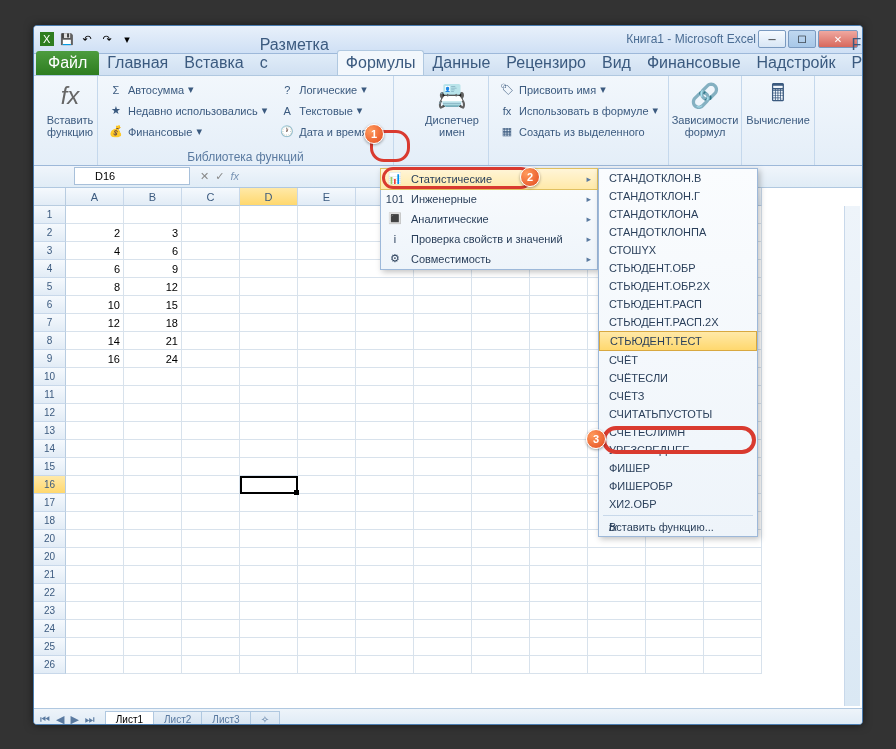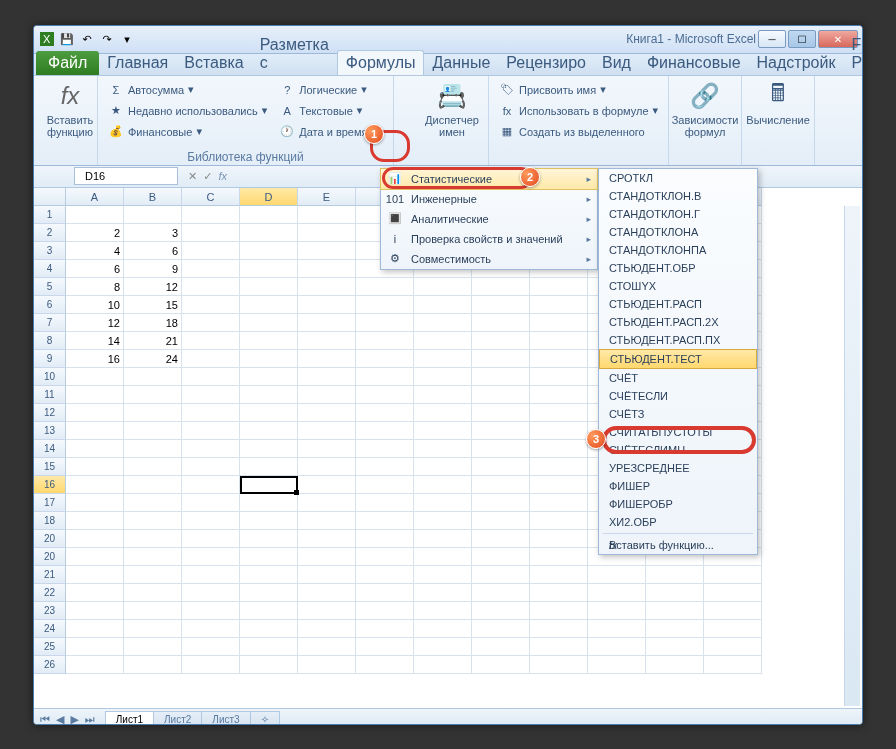--- a/index.html
+++ b/index.html
@@ -22,21 +22,21 @@
 .rgroup{border-right:1px solid #c5d8ec;padding:2px 6px;display:flex;flex-direction:column;position:relative}
 .rgroup-label{position:absolute;bottom:1px;left:0;right:0;text-align:center;font-size:12px;color:#5a7aa0}
 .big-btn{display:flex;flex-direction:column;align-items:center;justify-content:center;width:60px;padding:2px;text-align:center;font-size:10px;color:#3b5a7f;gap:2px}
 .big-btn .ico{width:32px;height:32px;display:flex;align-items:center;justify-content:center;font-size:24px}
 .small-btn{display:flex;align-items:center;gap:4px;padding:2px 4px;font-size:11px;color:#3b5a7f;white-space:nowrap}
 .small-btn .ico{width:16px;height:16px;display:flex;align-items:center;justify-content:center}
 .vstack{display:flex;flex-direction:column;gap:1px;padding-top:2px}
 .callout{position:absolute;border:3px solid #d93a2f;border-radius:14px;pointer-events:none;z-index:50}
 .badge{width:20px;height:20px;border-radius:50%;background:radial-gradient(circle at 30% 30%,#ff9a5c,#e34a1f);color:#fff;display:flex;align-items:center;justify-content:center;font-weight:bold;font-size:11px;border:1px solid #fff;box-shadow:0 1px 3px rgba(0,0,0,.4);position:absolute;z-index:55}
 .namebox-row{height:22px;background:linear-gradient(#f0f5fb,#e0ecf6);display:flex;align-items:center;border-bottom:1px solid #b0c8e0;padding-left:40px}
-.namebox{width:104px;height:18px;background:#fff;border:1px solid #a8c0da;padding:0 10px;display:flex;align-items:center}
+.namebox{width:116px;height:18px;background:#fff;border:1px solid #a8c0da;padding:0 20px;display:flex;align-items:center}
 .fx-controls{display:flex;align-items:center;gap:6px;margin-left:10px;color:#888}
 .fx-label{font-style:italic;color:#7a94b4}
 .grid-area{position:relative;height:520px;overflow:hidden;background:#fff}
 .colheads{display:flex;height:18px;position:absolute;top:0;left:0}
 .corner{width:32px;height:18px;background:linear-gradient(#f5f9fd,#e2ecf6);border-right:1px solid #b8cce0;border-bottom:1px solid #b8cce0}
 .colhead{width:58px;height:18px;background:linear-gradient(#f5f9fd,#e2ecf6);border-right:1px solid #c8d8ea;border-bottom:1px solid #b8cce0;text-align:center;line-height:18px;color:#3b5a7f}
 .colhead.sel{background:linear-gradient(#ffe9a8,#ffd86e)}
 .rows{position:absolute;top:18px;left:0}
 .row{display:flex;height:18px}
 .rowhead{width:32px;background:linear-gradient(#f5f9fd,#e2ecf6);border-right:1px solid #b8cce0;border-bottom:1px solid #c8d8ea;text-align:center;line-height:18px;color:#3b5a7f;font-size:10px}
@@ -617,30 +617,29 @@
         <span class="arrow">▸</span>
       </div>
       <div class="menu-item">
         <span class="mico">⚙</span>
         <span>Совместимость</span>
         <span class="arrow">▸</span>
       </div>
     </div>
 
   <div class="menu func-menu" style="top:142px;left:564px" id="funcmenu">
-      <div class="menu-item">СРОТКЛ</div>
       <div class="menu-item">СТАНДОТКЛОН.В</div>
       <div class="menu-item">СТАНДОТКЛОН.Г</div>
       <div class="menu-item">СТАНДОТКЛОНА</div>
       <div class="menu-item">СТАНДОТКЛОНПА</div>
+      <div class="menu-item">СТОШYX</div>
       <div class="menu-item">СТЬЮДЕНТ.ОБР</div>
-      <div class="menu-item">СТОШYX</div>
+      <div class="menu-item">СТЬЮДЕНТ.ОБР.2X</div>
       <div class="menu-item">СТЬЮДЕНТ.РАСП</div>
       <div class="menu-item">СТЬЮДЕНТ.РАСП.2X</div>
-      <div class="menu-item">СТЬЮДЕНТ.РАСП.ПX</div>
       <div class="menu-item gold-hl">СТЬЮДЕНТ.ТЕСТ</div>
       <div class="menu-item">СЧЁТ</div>
       <div class="menu-item">СЧЁТЕСЛИ</div>
       <div class="menu-item">СЧЁТЗ</div>
       <div class="menu-item">СЧИТАТЬПУСТОТЫ</div>
       <div class="menu-item">СЧЁТЕСЛИМН</div>
       <div class="menu-item">УРЕЗСРЕДНЕЕ</div>
       <div class="menu-item">ФИШЕР</div>
       <div class="menu-item">ФИШЕРОБР</div>
       <div class="menu-item">ХИ2.ОБР</div>

